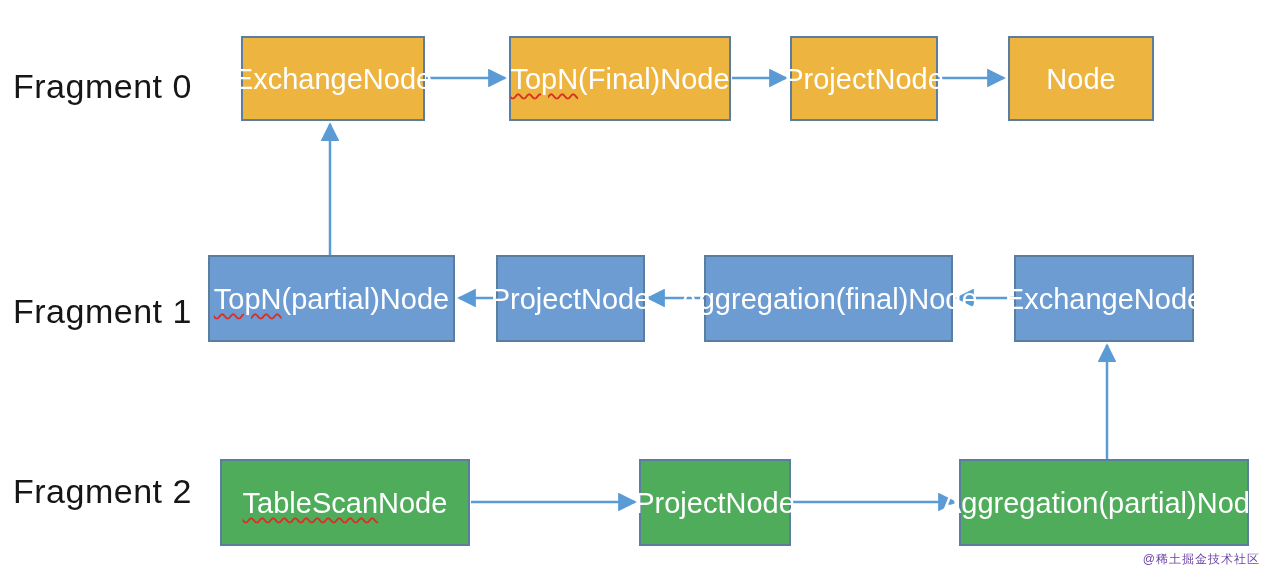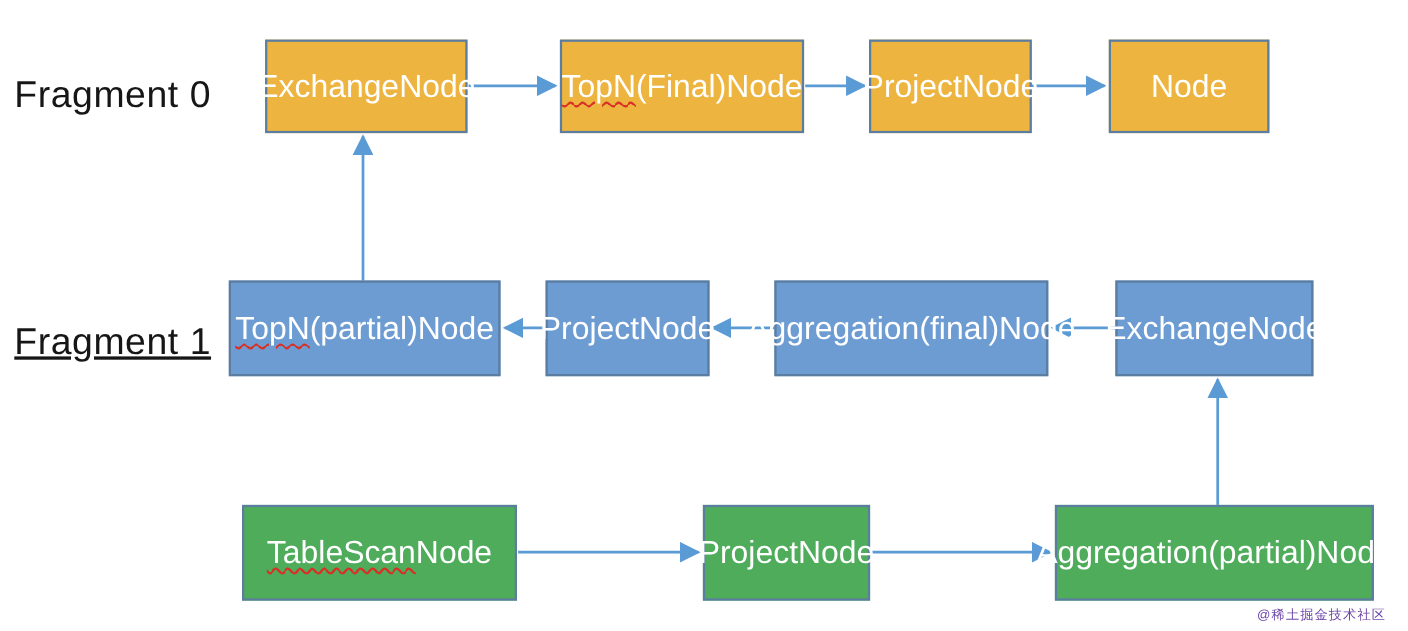--- a/index.html
+++ b/index.html
@@ -83,21 +83,22 @@
     <line x1="1014" y1="298" x2="957" y2="298" stroke="#5b9bd5" stroke-width="2.5" marker-end="url(#ah)"></line>
 
     <line x1="471" y1="502" x2="635" y2="502" stroke="#5b9bd5" stroke-width="2.5" marker-end="url(#ah)"></line>
     <line x1="792" y1="502" x2="955" y2="502" stroke="#5b9bd5" stroke-width="2.5" marker-end="url(#ah)"></line>
 
     <line x1="330" y1="255" x2="330" y2="124" stroke="#5b9bd5" stroke-width="2.5" marker-end="url(#ah)"></line>
     <line x1="1107" y1="459" x2="1107" y2="345" stroke="#5b9bd5" stroke-width="2.5" marker-end="url(#ah)"></line>
   </svg>
 
   <div class="frag-label" style="top:67px;">Fragment 0</div>
-  <div class="frag-label" style="top:292px;text-decoration:underline;">Fragment 1</div>
+  <div class="frag-label" style="top:292px;">Fragment 1</div>
+  <div class="frag-label" style="top:472px;">Fragment 2</div>
 
   <div class="node orange" style="left:241px;top:36px;width:184px;height:85px">
     <span>Exchange</span>
     <span>Node</span>
   </div>
   <div class="node orange" style="left:509px;top:36px;width:222px;height:85px">
     <span class="misspelled">TopN</span>
     <span>(Final)Node</span>
   </div>
   <div class="node orange" style="left:790px;top:36px;width:148px;height:85px">

